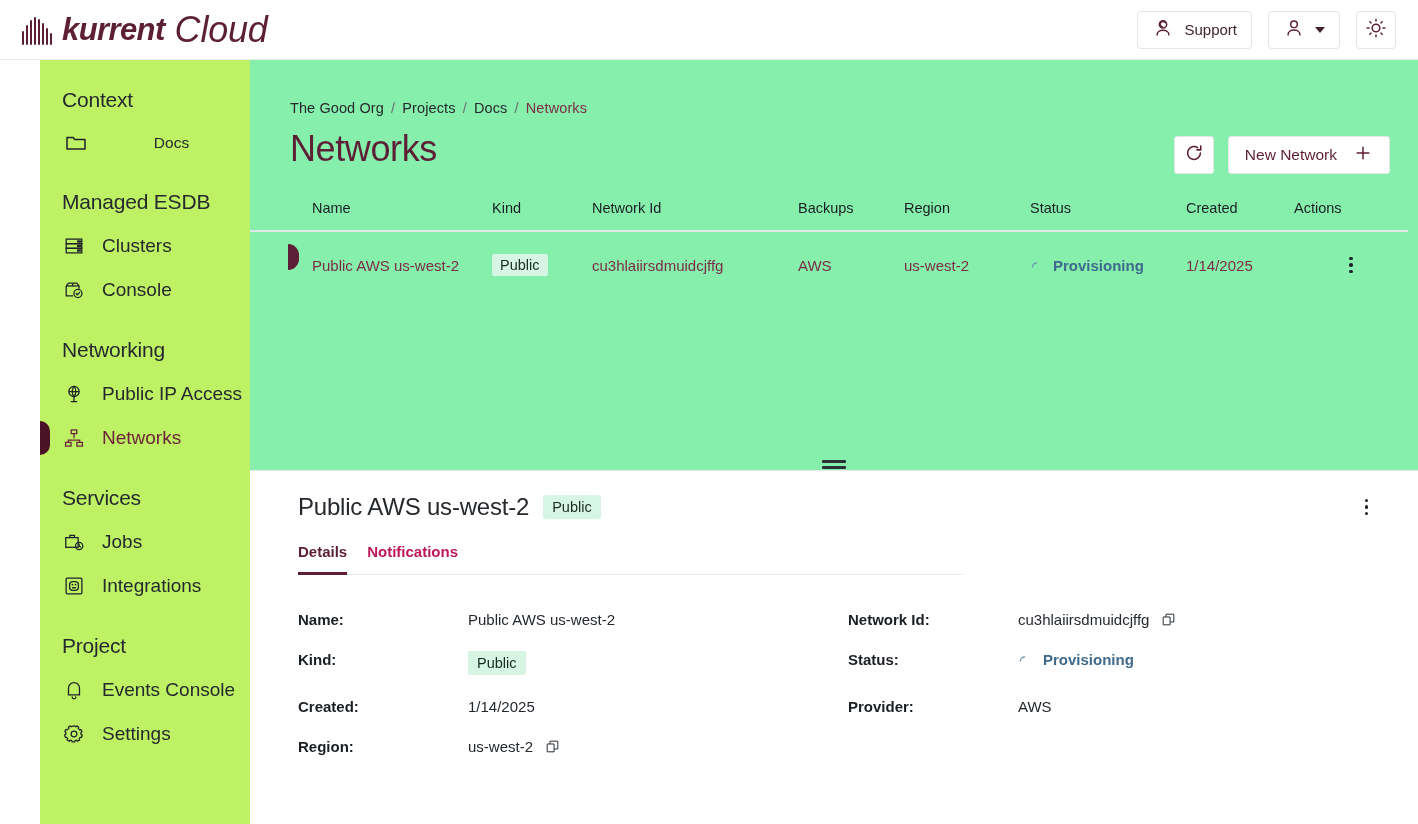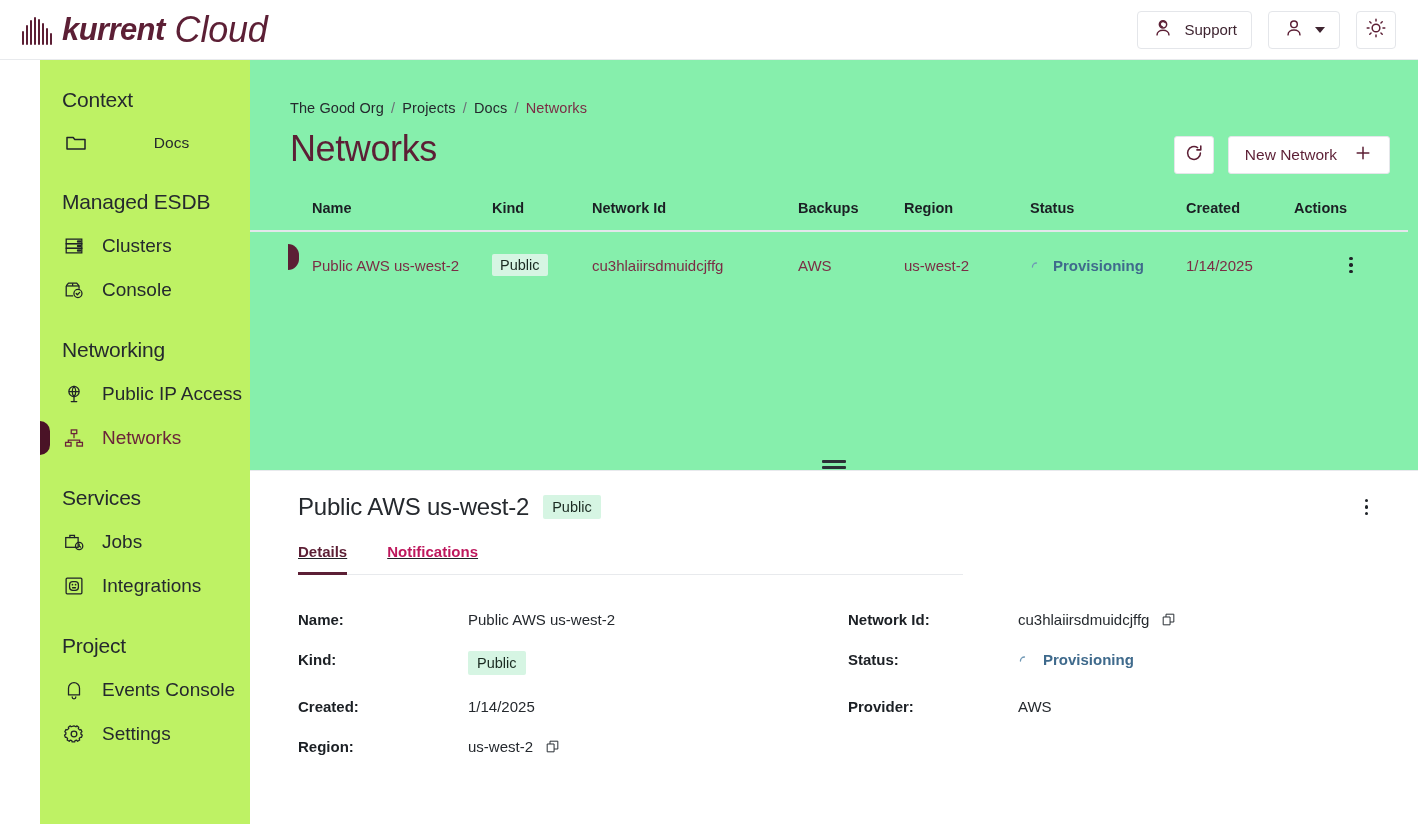--- a/index.html
+++ b/index.html
@@ -114,21 +114,21 @@
   .btn-icon-only {
     border: 1px solid #e4e6ea; background: #fff; border-radius: 3px;
     width: 40px; height: 38px; display: flex; align-items: center; justify-content: center;
     color: #5c1f35; cursor: pointer;
   }
 
   
   .table-wrap { padding: 26px 0 0 0; }
   table.net-table { width: 1158px; border-collapse: collapse; table-layout: fixed; }
   table.net-table th {
-    text-align: left; font-size: 14.5px; font-weight: 700; color: #1b1f24;
+    text-align: left; font-size: 14.5px; font-weight: 400; color: #1b1f24;
     padding: 0 0 14px 0; border-bottom: 2px solid #e3e7eb;
   }
   table.net-table td {
     font-size: 15px; color: #7b2d45; padding: 22px 0 22px 0; vertical-align: middle;
   }
   .col-pad-left { padding-left: 62px !important; }
   .cell-name { color: #7b2d45; cursor: pointer; }
   .row-indicator {
     position: absolute; left: 38px; width: 11px; height: 26px; background: #5c1f35;
     border-top-right-radius: 14px; border-bottom-right-radius: 14px;
@@ -160,22 +160,22 @@
   .dp-head {
     display: flex; align-items: center; justify-content: space-between;
     padding: 22px 50px 0 48px;
   }
   .dp-title-row { display: flex; align-items: center; gap: 14px; }
   .dp-title { font-size: 24px; color: #25292e; font-weight: 400; letter-spacing: -0.2px; }
   .dp-badge {
     background: #d6f5e3; color: #1b2b22; font-size: 14.5px; padding: 4px 9px; border-radius: 2px;
   }
   .dp-tabs {
-    display: flex; align-items: flex-start; gap: 40px;
-    margin: 22px 0 0 48px; border-bottom: 1px solid #e8eaed; width: 665px; text-decoration: underline;
+    display: flex; align-items: flex-start; gap: 20px;
+    margin: 22px 0 0 48px; border-bottom: 1px solid #e8eaed; width: 665px;
   }
   .dp-tab {
     font-size: 15px; font-weight: 700; color: #be185d; padding-bottom: 12px;
     cursor: pointer; border-bottom: 3px solid transparent; margin-bottom: -1px;
   }
   .dp-tab.active { color: #5c1f35; border-bottom-color: #5c1f35; }
 
   .dp-grid {
     display: grid; grid-template-columns: 170px 380px 170px 400px;
     row-gap: 23px; align-items: start;

